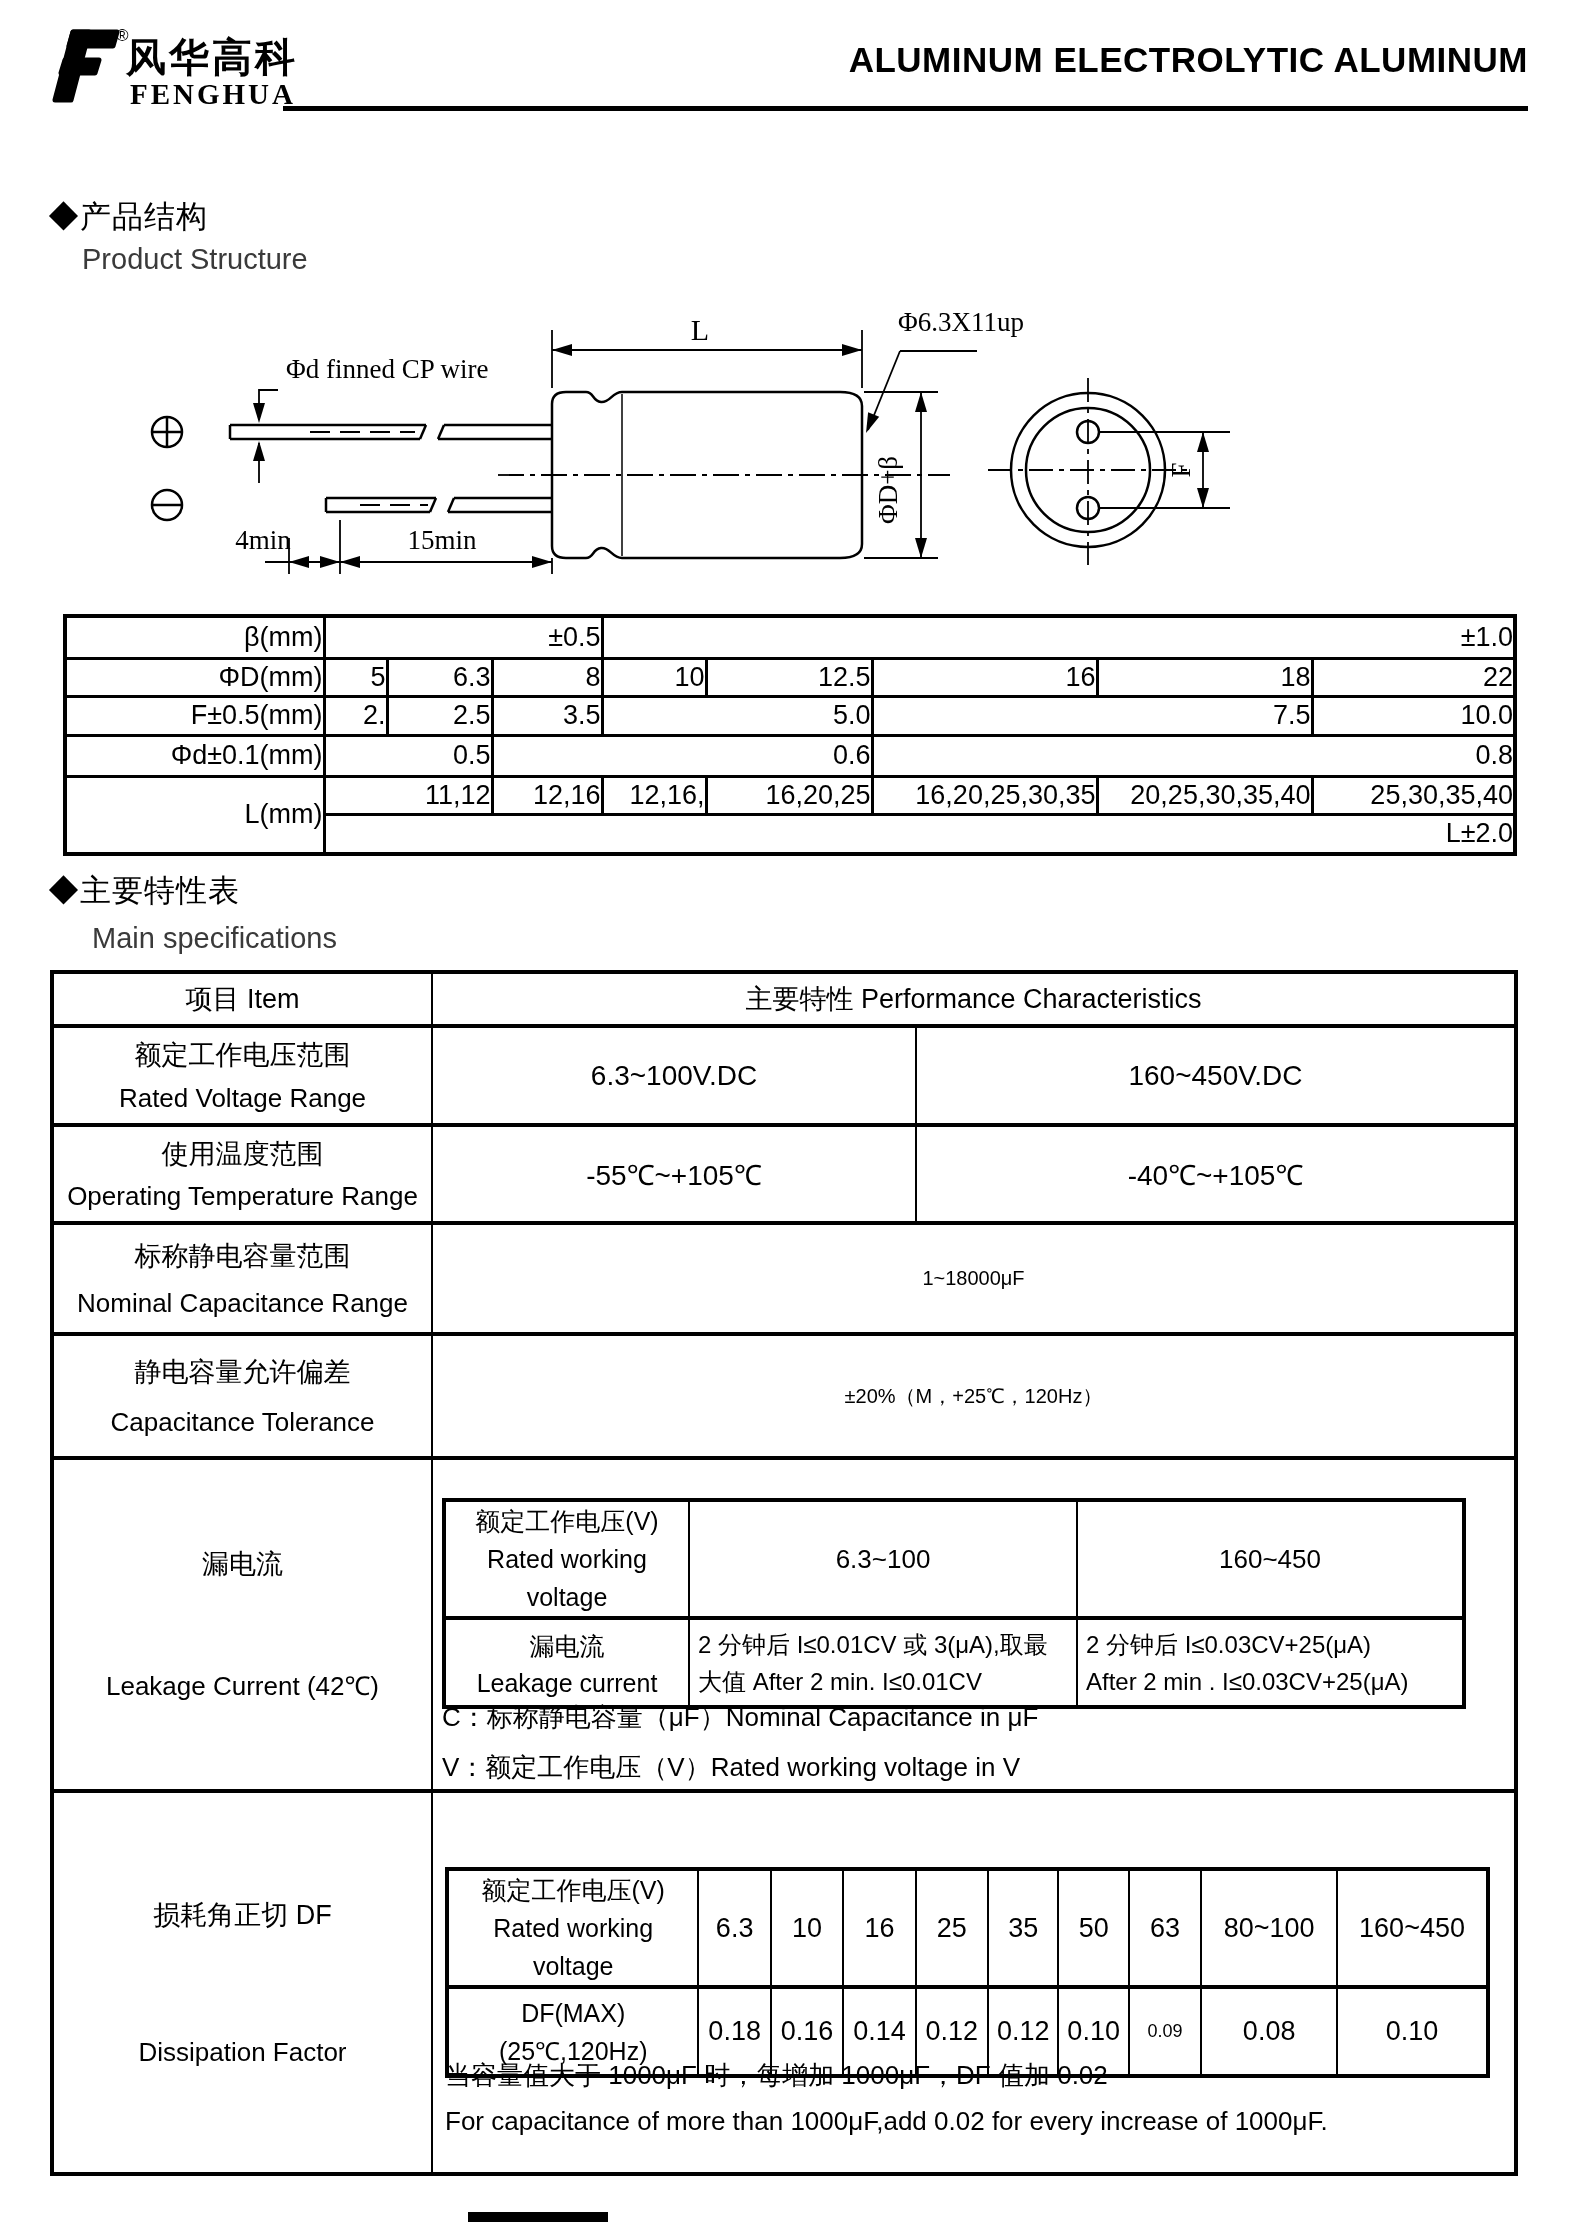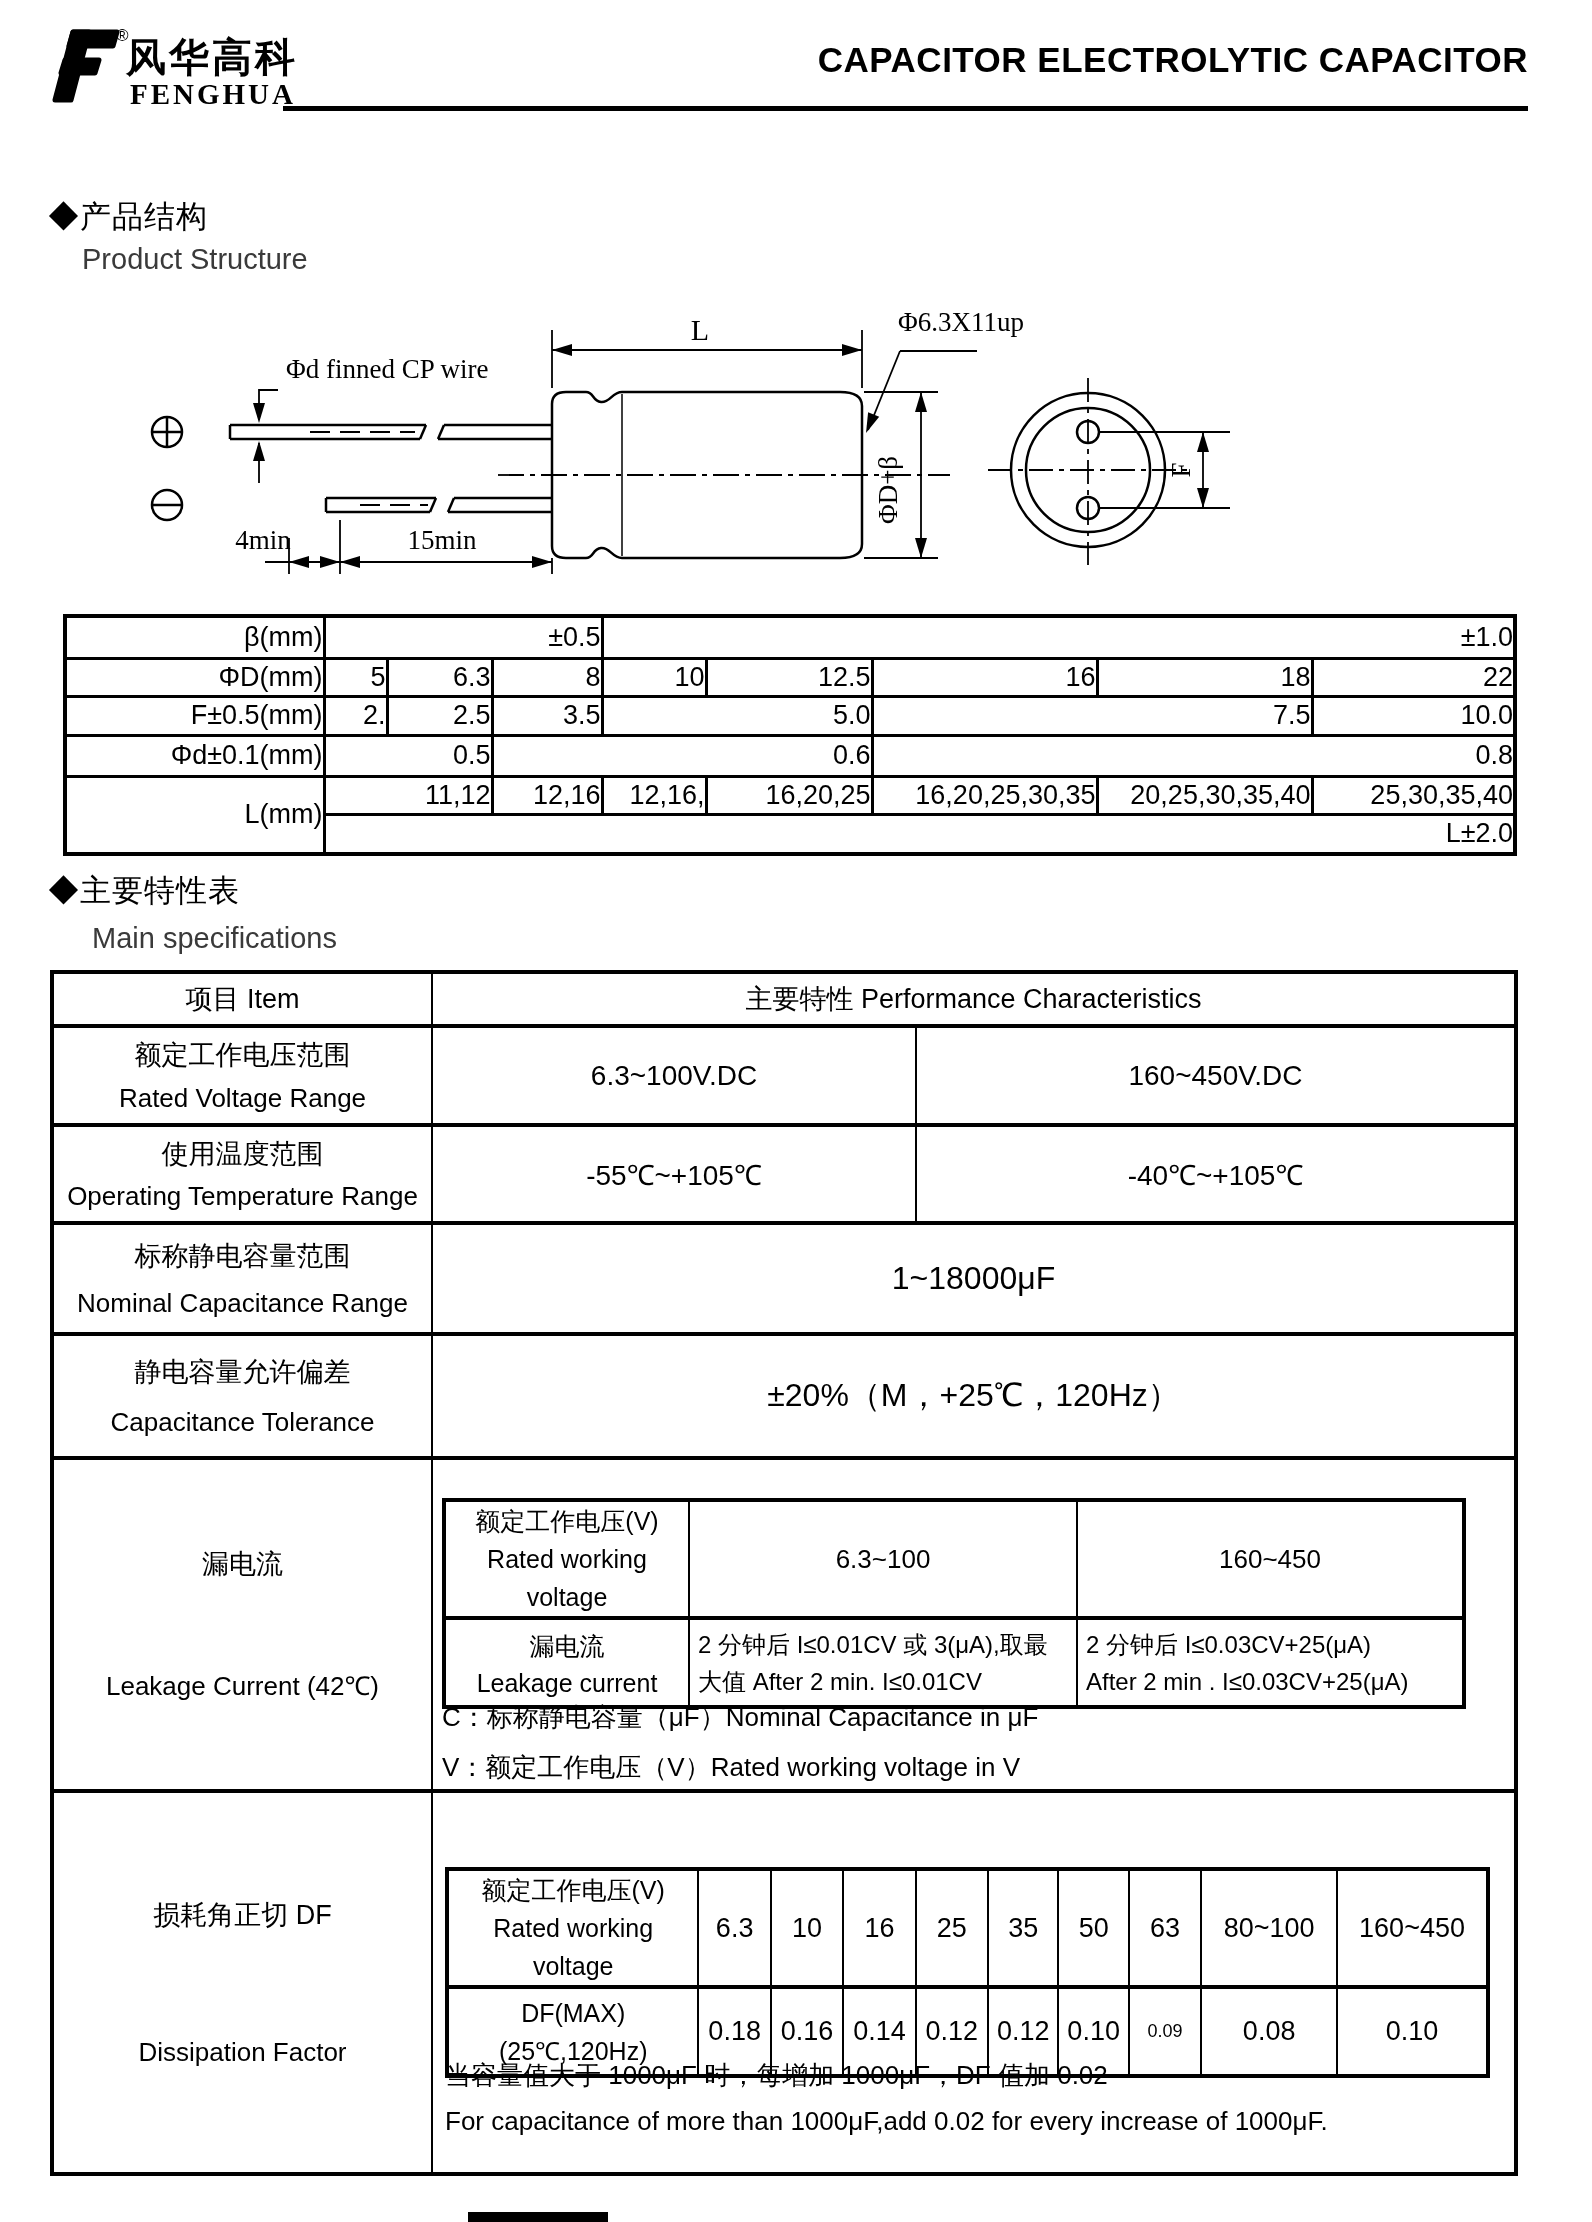--- a/index.html
+++ b/index.html
@@ -30,21 +30,21 @@
   .spec-row{display:flex;border-top:4px solid #000;}
   .spec-row.first{border-top:none;}
   .spec-label{width:377px;border-right:2px solid #000;display:flex;flex-direction:column;
               align-items:center;justify-content:space-evenly;text-align:center;}
   .spec-label .cn{font-size:27px;}
   .spec-label .en{font-size:26px;}
   .spec-content{flex:1;position:relative;}
   .split{display:flex;height:100%;}
   .half-a{width:482px;border-right:2px solid #000;display:flex;align-items:center;justify-content:center;font-size:28px;}
   .half-b{flex:1;display:flex;align-items:center;justify-content:center;font-size:28px;}
-  .center-val{display:flex;align-items:center;justify-content:center;height:100%;font-size:32px;border-radius:22px;}
+  .center-val{display:flex;align-items:center;justify-content:center;height:100%;font-size:20px;border-radius:22px;}
   .hdr-cell{display:flex;align-items:center;justify-content:center;height:100%;font-size:27px;}
 
   
   .mini{border:4px solid #000;margin-top:31px;}
   .mini td{border:2px solid #000;text-align:center;padding:0;font-size:25px;}
   .mini tr.sep td{border-top:4px solid #000;}
   .vhdr{line-height:38px;font-size:25px;}
   .leak-cell{text-align:left;font-size:24px;line-height:37px;padding:2px 8px;}
   .clip{overflow:hidden;height:77px;line-height:37px;padding-top:8px;font-size:25px;}
   .note{position:absolute;left:9px;font-size:26px;white-space:nowrap;}
@@ -62,21 +62,21 @@
       <g fill="#000" stroke="#000" stroke-width="5" stroke-linejoin="round">
         <polygon points="22,74 40,6 56,6 38,74"></polygon>
         <polygon points="40,6 84,6 80,20 36,20"></polygon>
         <polygon points="32,34 66,34 62,47 28,47"></polygon>
       </g>
     </svg>
   </div>
   <div class="abs reg-mark" style="left: 116px; top: 26px;">®</div>
   <div class="abs brand-cn">风华高科</div>
   <div class="abs brand-en">FENGHUA</div>
-  <div class="abs doc-title">CAPACITOR ELECTROLYTIC CAPACITOR</div>
+  <div class="abs doc-title">ALUMINUM ELECTROLYTIC ALUMINUM</div>
   <div class="abs head-rule"></div>
 
   <div class="abs sec-cn" style="left:48px;top:196px;">◆产品结构</div>
   <div class="abs sec-en" style="left:82px;top:243px;">Product Structure</div>
 
   <svg class="abs" style="left:0;top:290px;" width="1592" height="330" viewBox="0 290 1592 330">
     <g stroke="#000" fill="none" stroke-width="2.5">
 
       <g>
         <circle cx="167" cy="432" r="15"></circle>

